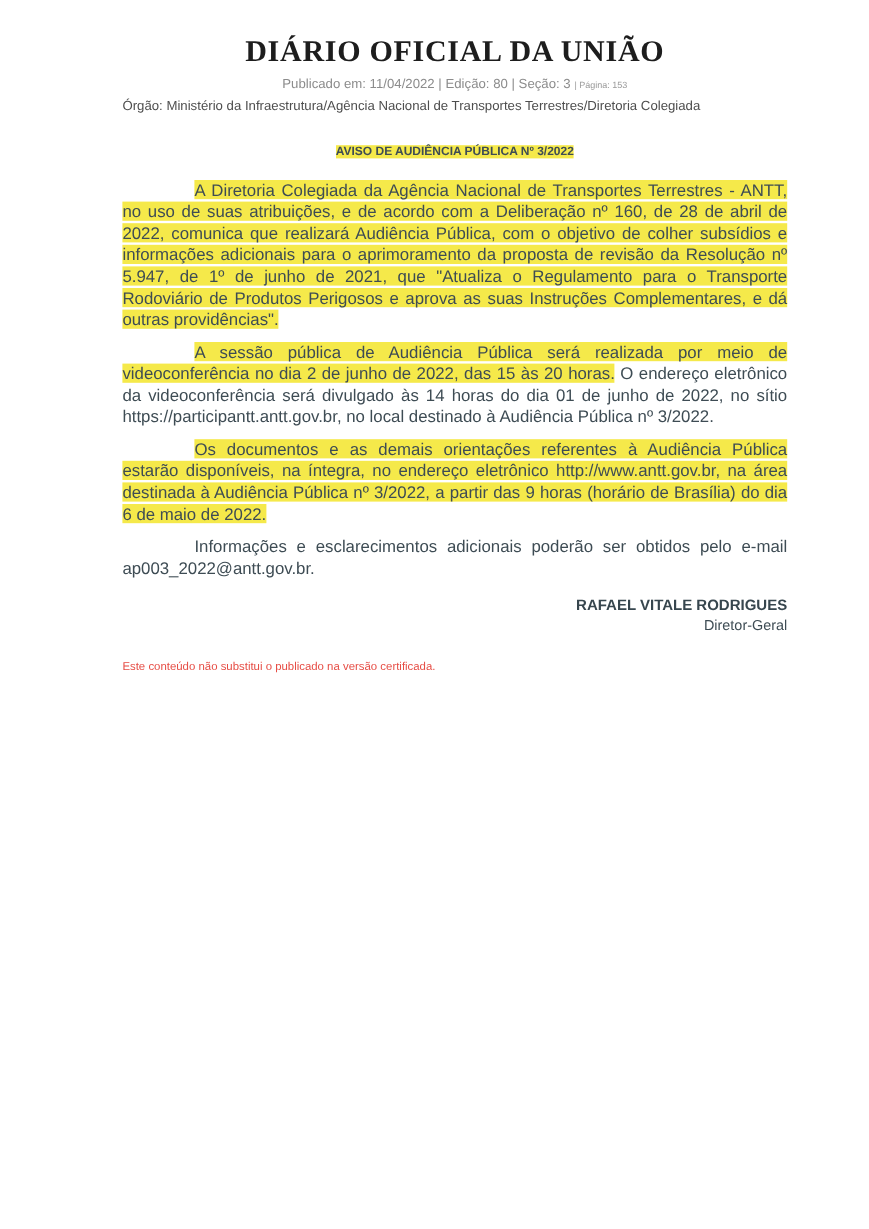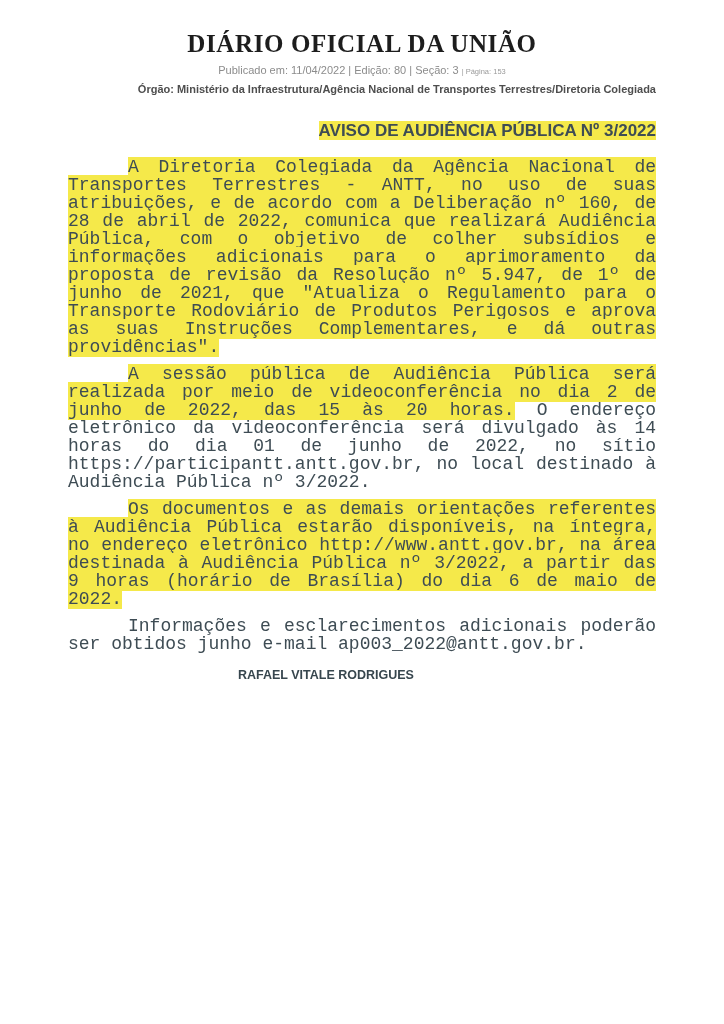--- a/index.html
+++ b/index.html
@@ -13,21 +13,21 @@
     width: 724px;
     height: 1024px;
     background: #ffffff;
     font-family: "Liberation Sans", "DejaVu Sans", sans-serif;
     color: var(--body-text);
     overflow: hidden;
   }
   .page {
     width: 724px;
     height: 1024px;
-    padding: 30px 68px 0 68px;
+    padding: 30px 68px 0 102px;
   }
   .gazette-title {
     margin: 0;
     font-family: "Liberation Serif", "DejaVu Serif", serif;
     font-size: 25px;
     font-weight: 700;
     letter-spacing: 0.6px;
     color: #1d1d1d;
     text-align: center;
   }
@@ -37,47 +37,46 @@
     font-size: 11px;
     color: #8c8c8c;
     white-space: nowrap;
   }
   .pub-line .page-ref {
     font-size: 7.5px;
     color: #9a9a9a;
   }
   .organ-line {
     margin-top: 7px;
-    text-align: right;
+    text-align: left;
     font-size: 11px;
-    font-weight: 700;
+    font-weight: 400;
     color: #4e4e4e;
   }
   .notice-title {
     margin: 26px 0 0 0;
-    text-align: right;
-    font-size: 17px;
+    text-align: center;
+    font-size: 10px;
     font-weight: 700;
     color: var(--body-text);
   }
   .hl { background: var(--highlight); }
   .article-body { margin-top: 17px; }
   .article-body p {
     margin: 0 0 9px 0;
-    font-size: 18px;
+    font-size: 14px;
     line-height: 18px;
     text-align: justify;
     text-indent: 60px;
     color: var(--body-text);
-    font-family: Liberation Mono, monospace;
   }
   .signature-block {
     margin-top: 15px;
     margin-left: 170px;
-    text-align: left;
+    text-align: right;
   }
   .sig-name {
     font-size: 12.5px;
     font-weight: 700;
     color: #37464e;
   }
   .sig-role {
     margin-top: 3px;
     font-size: 12px;
     color: var(--body-text);
@@ -106,21 +105,23 @@
   </header>
 
   <h2 class="notice-title">
     <span class="hl">AVISO DE AUDIÊNCIA PÚBLICA Nº 3/2022</span>
   </h2>
 
   <section class="article-body" id="article-body">
       <p><span class="hl">A Diretoria Colegiada da Agência Nacional de Transportes Terrestres - ANTT, no uso de suas atribuições, e de acordo com a Deliberação nº 160, de 28 de abril de 2022, comunica que realizará Audiência Pública, com o objetivo de colher subsídios e informações adicionais para o aprimoramento da proposta de revisão da Resolução nº 5.947, de 1º de junho de 2021, que "Atualiza o Regulamento para o Transporte Rodoviário de Produtos Perigosos e aprova as suas Instruções Complementares, e dá outras providências".</span></p>
       <p><span class="hl">A sessão pública de Audiência Pública será realizada por meio de videoconferência no dia 2 de junho de 2022, das 15 às 20 horas.</span><span> O endereço eletrônico da videoconferência será divulgado às 14 horas do dia 01 de junho de 2022, no sítio https://participantt.antt.gov.br, no local destinado à Audiência Pública nº 3/2022.</span></p>
       <p><span class="hl">Os documentos e as demais orientações referentes à Audiência Pública estarão disponíveis, na íntegra, no endereço eletrônico http://www.antt.gov.br, na área destinada à Audiência Pública nº 3/2022, a partir das 9 horas (horário de Brasília) do dia 6 de maio de 2022.</span></p>
-      <p><span>Informações e esclarecimentos adicionais poderão ser obtidos junho e-mail ap003_2022@antt.gov.br.</span></p>
+      <p><span>Informações e esclarecimentos adicionais poderão ser obtidos pelo e-mail ap003_2022@antt.gov.br.</span></p>
     </section>
 
   <div class="signature-block">
     <div class="sig-name">RAFAEL VITALE RODRIGUES</div>
+    <div class="sig-role">Diretor-Geral</div>
   </div>
 
+  <div class="disclaimer">Este conteúdo não substitui o publicado na versão certificada.</div>
 
 </div>
 
 </body></html>

